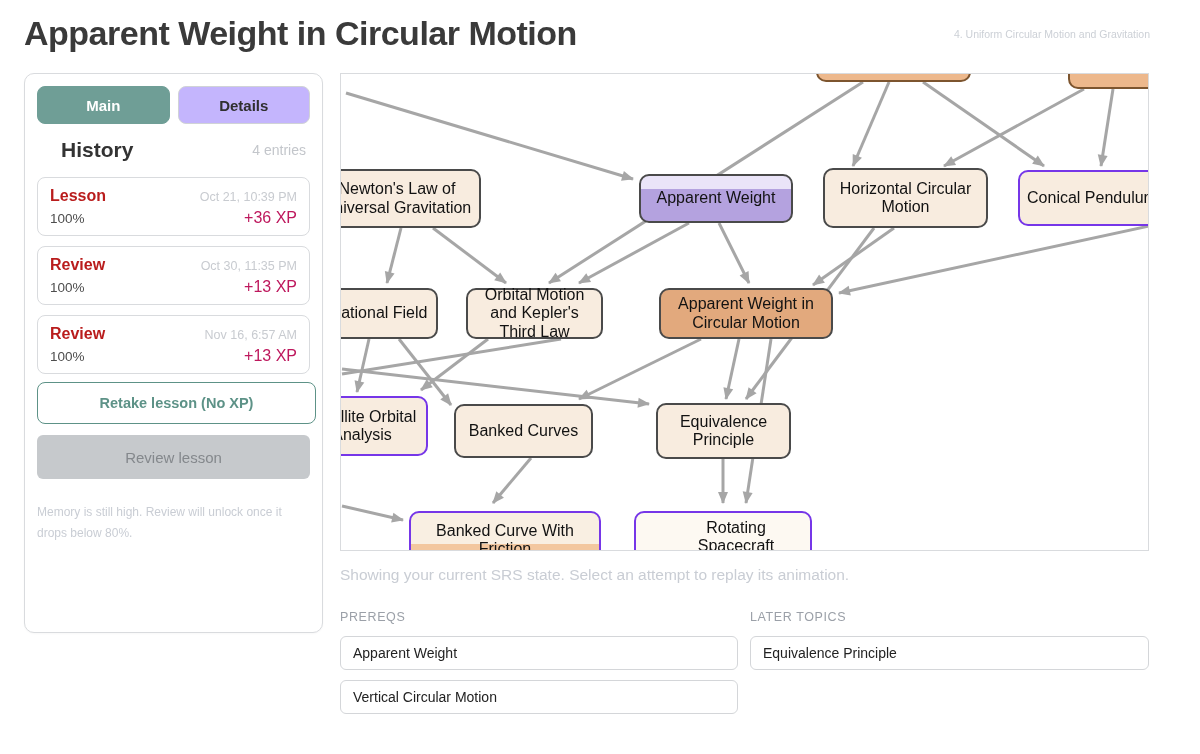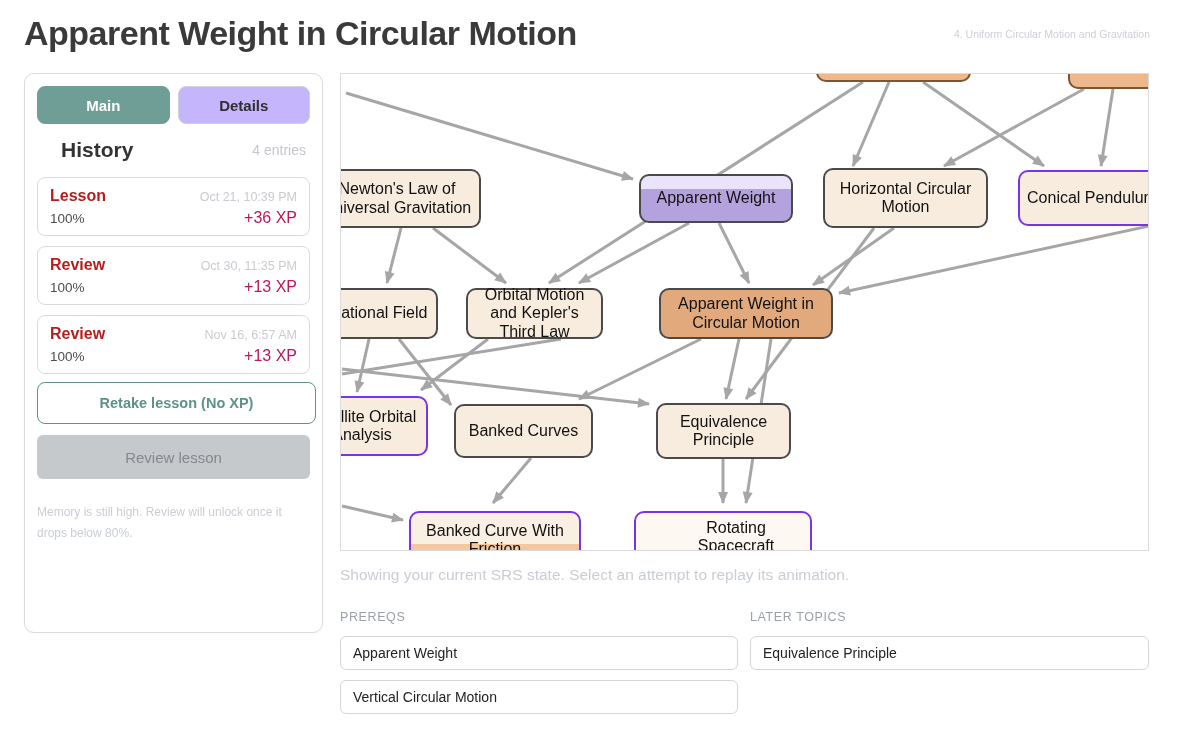--- a/index.html
+++ b/index.html
@@ -143,21 +143,21 @@
       <div class="node" style="left: -28px; top: 95px; width: 168px; height: 59px;">Newton's Law of Universal Gravitation</div>
       <div class="node progress-purple" style="left: 298px; top: 100px; width: 154px; height: 49px;">Apparent Weight</div>
       <div class="node" style="left: 482px; top: 94px; width: 165px; height: 60px;">Horizontal Circular Motion</div>
       <div class="node next-purple" style="left: 677px; top: 96px; width: 148px; height: 56px;">Conical Pendulum</div>
       <div class="node" style="left: -53px; top: 214px; width: 150px; height: 51px;">Gravitational Field</div>
       <div class="node" style="left: 125px; top: 214px; width: 137px; height: 51px;">Orbital Motion and Kepler's Third Law</div>
       <div class="node current" style="left: 318px; top: 214px; width: 174px; height: 51px;">Apparent Weight in Circular Motion</div>
       <div class="node next-purple" style="left: -45px; top: 322px; width: 132px; height: 60px;">Satellite Orbital Analysis</div>
       <div class="node" style="left: 113px; top: 330px; width: 139px; height: 54px;">Banked Curves</div>
       <div class="node" style="left: 315px; top: 329px; width: 135px; height: 56px;">Equivalence Principle</div>
-      <div class="node next-purple-progress" style="left: 68px; top: 437px; width: 172px; height: 58px;">Banked Curve With Friction</div>
+      <div class="node next-purple-progress" style="left: 68px; top: 437px; width: 192px; height: 58px;">Banked Curve With Friction</div>
       <div class="node next-purple-light" style="left: 293px; top: 437px; width: 178px; height: 52px; padding-left: 32px;">Rotating Spacecraft</div>
     </div>
 
   <div class="map-caption">Showing your current SRS state. Select an attempt to replay its animation.</div>
 
   <div class="section-label label-prereqs">PREREQS</div>
   <div class="section-label label-later">LATER TOPICS</div>
   <div class="topic-list list-prereqs" id="prereq-list">
       <div class="topic-box">Apparent Weight</div>
       <div class="topic-box">Vertical Circular Motion</div>

